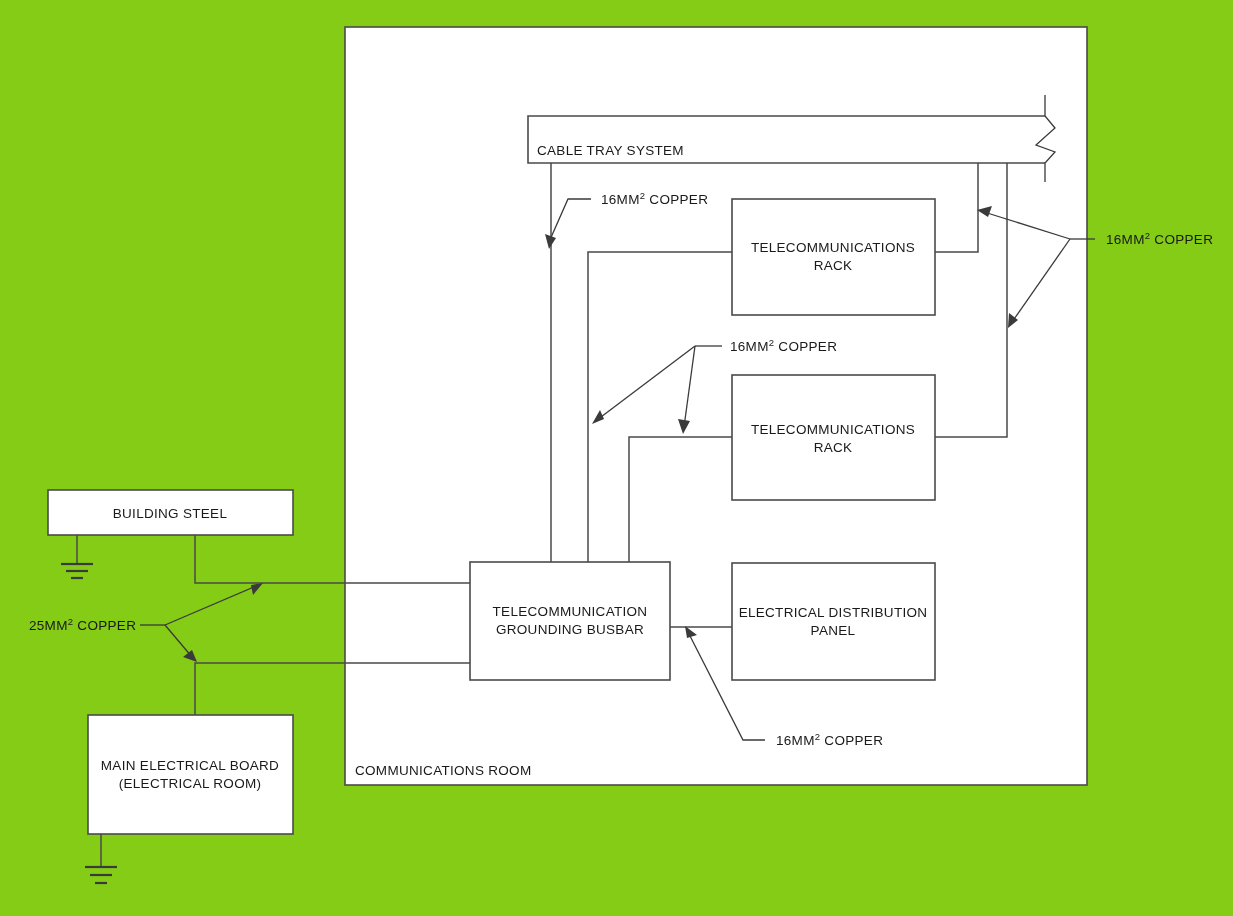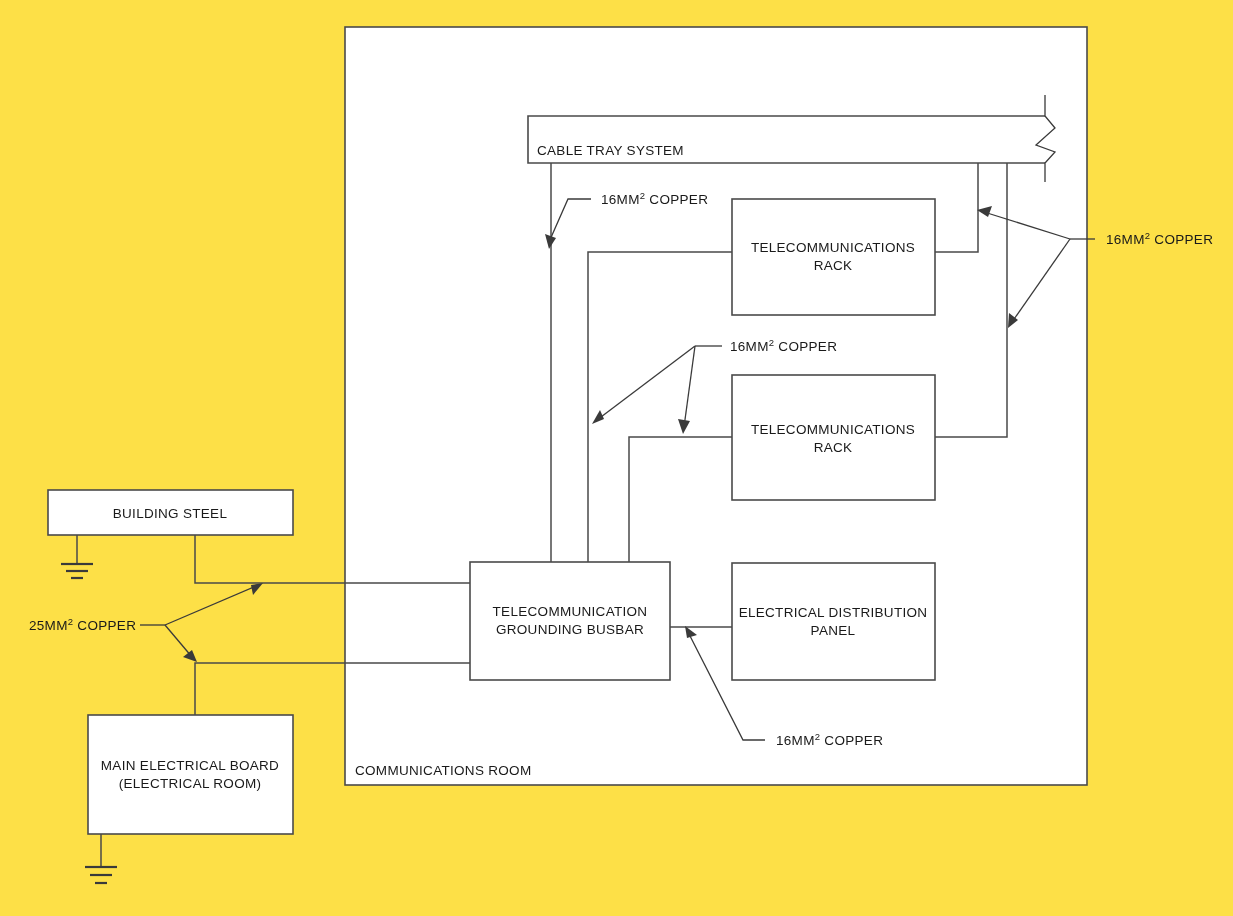--- a/index.html
+++ b/index.html
@@ -4,21 +4,21 @@
 <style>
   html, body {
     margin: 0;
     padding: 0;
     background: #ffffff;
   }
   #diagram-root {
     position: relative;
     width: 1233px;
     height: 916px;
-    background: #fde047;
+    background: #84cc16;
     font-family: "Liberation Sans", sans-serif;
   }
   svg#diagram-svg {
     position: absolute;
     top: 0;
     left: 0;
     width: 1233px;
     height: 916px;
   }
   .box {

